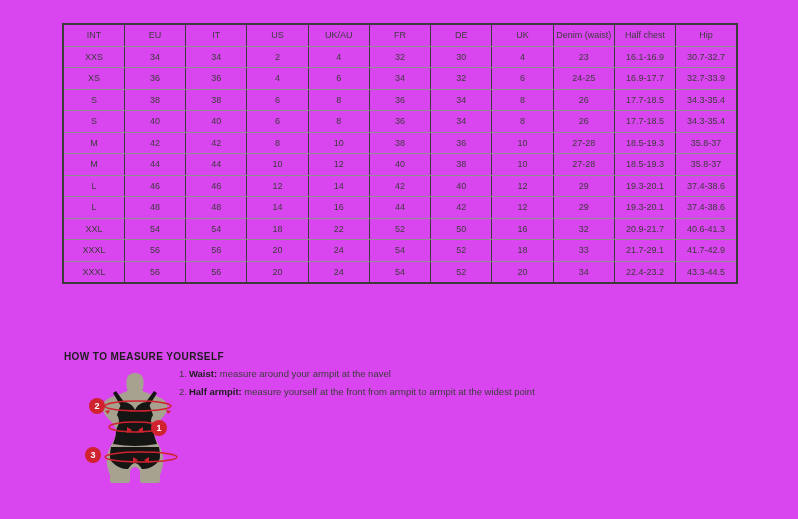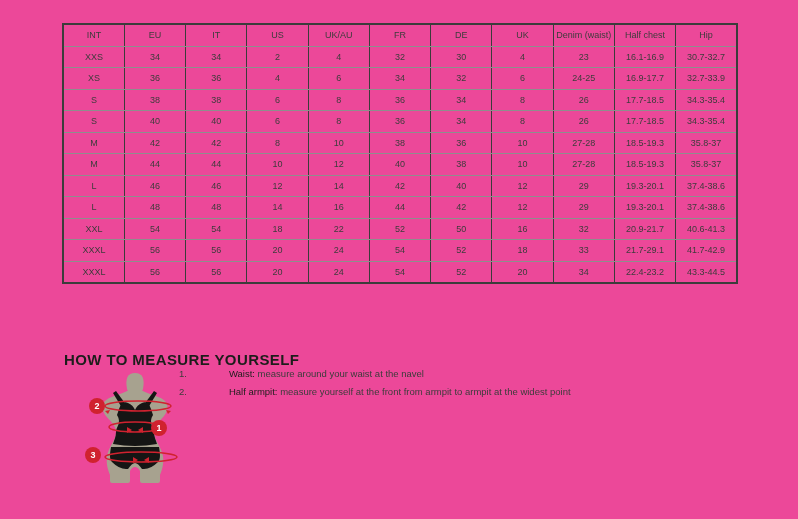--- a/index.html
+++ b/index.html
@@ -1,46 +1,46 @@
 <!DOCTYPE html>
 <html><head>
 <meta charset="utf-8">
 <style>
   html,body{margin:0;padding:0;background:#fff;}
   .stage{
-    position:relative;width:798px;height:519px;background:#ec4899;overflow:hidden;
+    position:relative;width:798px;height:519px;background:#d946ef;overflow:hidden;
     font-family:"Liberation Sans",sans-serif;color:#3c3c3b;
   }
   
   table.size-chart{
     position:absolute;left:62px;top:23px;width:676px;
     border-collapse:collapse;table-layout:fixed;
     font-size:9px;color:#3c3c3b;
     border:2px solid #3c3c3b;
   }
   table.size-chart th,
   table.size-chart td{
     border:1px solid;
     border-color:#8e8e8d #3c3c3b;
     text-align:center;vertical-align:middle;
     font-weight:400;padding:0;height:20.5px;
     white-space:nowrap;overflow:hidden;
   }
   
   .measure-title{
     position:absolute;left:64px;top:351px;
-    font-size:15px;font-weight:700;letter-spacing:.4px;color:#1d1d1b;
+    font-size:10px;font-weight:700;letter-spacing:.4px;color:#1d1d1b;
   }
   .steps{
     position:absolute;left:179px;top:368px;
     font-size:9.5px;color:#3c3c3b;
   }
   .step{height:18px;line-height:11px;}
   .step .num{margin-right:2px;}
-  .step b{font-weight:400;color:#1d1d1b;margin-left:40px;}
+  .step b{font-weight:700;color:#1d1d1b;}
   
   .figure{position:absolute;left:78px;top:370px;width:112px;height:132px;}
   .figure svg{display:block;}
   .badge-num{
     font-family:"Liberation Sans",sans-serif;
     font-size:9px;font-weight:700;fill:#ffffff;
   }
 </style>
 </head>
 <body>
@@ -286,17 +286,17 @@
         <text class="badge-num" x="81" y="58" text-anchor="middle" dy="0.35em">1</text>
       </g>
       <g>
         <circle cx="15" cy="85" r="8" fill="#d0222f"></circle>
         <text class="badge-num" x="15" y="85" text-anchor="middle" dy="0.35em">3</text>
       </g>
     </svg>
   </div>
 
   <div class="steps">
-    <div class="step"><span class="num">1.</span><b>Waist:</b><span> measure around your waist at the navel</span></div>
+    <div class="step"><span class="num">1.</span><b>Waist:</b><span> measure around your armpit at the navel</span></div>
     <div class="step"><span class="num">2.</span><b>Half armpit:</b><span> measure yourself at the front from armpit to armpit at the widest point</span></div>
   </div>
 
 </div>
 
 </body></html>

